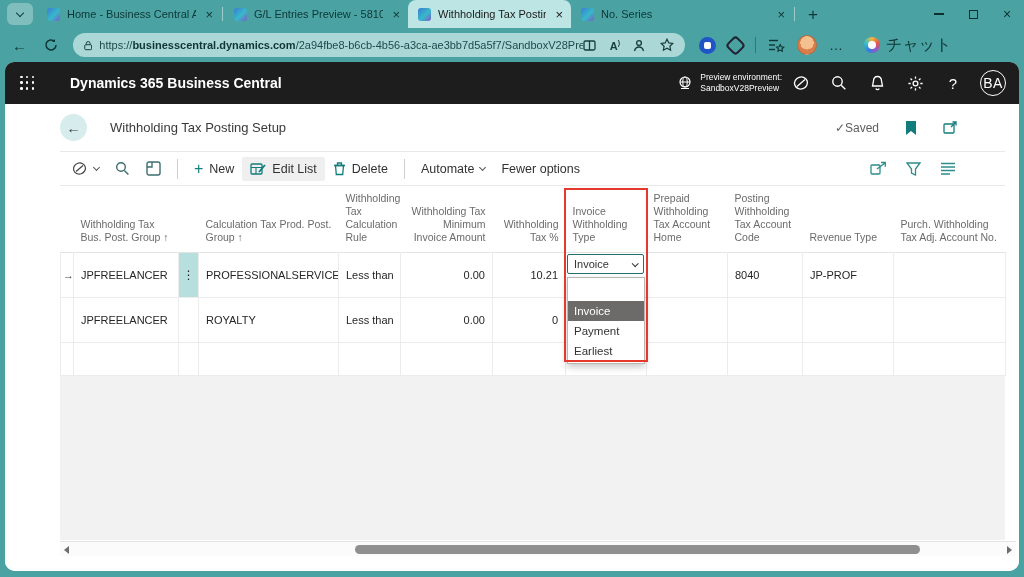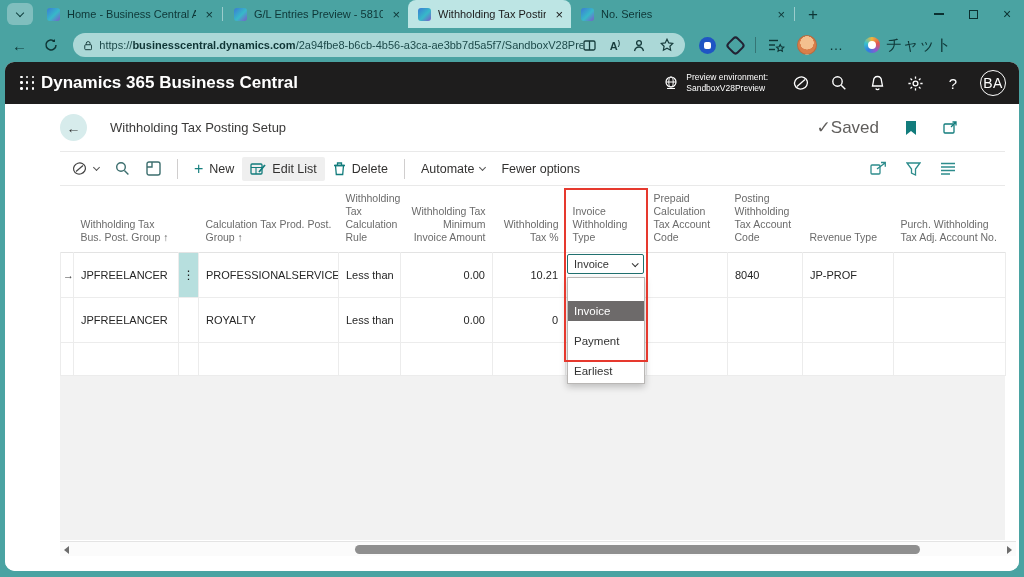--- a/index.html
+++ b/index.html
@@ -52,36 +52,36 @@
   .copilotchip { display:flex; align-items:center; gap:6px; margin-left:8px; margin-right:12px; }
   .cplogo { width:16px; height:16px; border-radius:50%; background:conic-gradient(#f2b63a,#e5574d,#8a5ad1,#2f7fe0,#39c3c9,#f2b63a); position:relative; }
   .cplogo::after { content:""; position:absolute; inset:4px; border-radius:50%; background:#fff; }
   .cptext { font-size:16px; color:#0e3636; }
   
   .appframe { position:absolute; top:62px; left:5px; right:5px; bottom:6px; background:#fff;
     border-radius:9px 9px 10px 10px; overflow:hidden; }
   .bcheader { height:42px; background:#1e1d1d; display:flex; align-items:center; color:#fff; }
   .waffle { width:15px; height:15px; margin-left:15px; display:grid; grid-template-columns:repeat(3,1fr); gap:2.5px; }
   .waffle i { width:2.6px; height:2.6px; background:#fff; border-radius:50%; }
-  .bctitle { margin-left:6px; font-size:17px; font-weight:bold; }
+  .bctitle { margin-left:35px; font-size:14px; font-weight:bold; }
   .bcright { margin-left:auto; display:flex; align-items:center; }
-  .envbadge { display:flex; align-items:center; gap:7px; margin-right:14px; }
+  .envbadge { display:flex; align-items:center; gap:7px; }
   .envtext { font-size:8.5px; line-height:1.3; color:#fff; }
   .bcicon { width:38px; display:flex; justify-content:center; align-items:center; color:#fff; }
   .qmark { font-size:15px; color:#fff; }
   .bcavatar { width:26px; height:26px; border-radius:50%; border:1.4px solid #fff; color:#fff;
     font-size:14px; display:flex; align-items:center; justify-content:center; margin:0 13px 0 8px; letter-spacing:.5px; }
   
   .bcpage { position:absolute; top:42px; left:0; right:0; bottom:0; background:#fff; }
   .titlerow { position:absolute; top:0; left:0; right:0; height:47px; display:flex; align-items:center; }
   .backcircle { width:27px; height:27px; border-radius:50%; background:#d7ecec; margin-left:55px;
     display:flex; align-items:center; justify-content:center; color:#333; font-size:14px; }
   .pagetitle { margin-left:23px; font-size:13px; color:#3b3a39; }
   .titleright { margin-left:auto; display:flex; align-items:center; margin-right:61px; gap:26px; }
-  .savedtxt { font-size:17px; color:#605e5c; }
+  .savedtxt { font-size:12px; color:#605e5c; }
   .hline { position:absolute; left:55px; width:945px; height:1px; background:#e9e9e9; }
   .l1 { top:47px; } .l2 { top:81px; }
   
   .cmdbar { position:absolute; top:48px; left:0; right:0; height:33px; display:flex; align-items:center;
     padding-left:58px; font-size:12.5px; color:#323130; }
   .cmditem { display:flex; align-items:center; gap:6px; padding:5px 8px; }
   .cmditem.hl { background:#efefef; border-radius:2px; }
   .tealic { color:#17807f; display:flex; align-items:center; }
   .cmdsep { width:1px; height:20px; background:#d0cece; margin:0 8px; }
   .cchev { width:5px; height:5px; border-right:1.4px solid #555; border-bottom:1.4px solid #555; transform:rotate(45deg); margin-top:-3px; }
@@ -110,21 +110,21 @@
   
   .cellselect { position:absolute; left:562px; top:150px; width:77px; height:20px; background:#fff;
     border:1px solid #20706f; border-radius:2px; display:flex; align-items:center; padding:0 6px;
     font-size:11px; color:#333; z-index:6; }
   .cellselect .chevd { margin-left:auto; width:5px; height:5px; border-right:1.4px solid #333; border-bottom:1.4px solid #333; transform:rotate(45deg) translateY(-1px); }
   .ddlist { position:absolute; left:562px; top:173px; width:78px; background:#fff; border:1px solid #b9b7b5;
     box-shadow:0 3px 7px rgba(0,0,0,.22); z-index:7; padding-bottom:2px; }
   .dditem { height:20px; line-height:20px; font-size:11.5px; color:#333; padding:0 6px; white-space:nowrap; }
   .dditem.blank { height:19px; margin-bottom:4px; }
   .dditem.sel { background:#6d6a6a; color:#fff; }
-  .dditem:not(.blank):not(.sel) { margin-top:10px; }
+  .dditem:not(.blank):not(.sel) { margin-top:0; }
   .redbox { position:absolute; left:559px; top:84px; width:84px; height:174px; border:2px solid #e6392e; z-index:9; pointer-events:none; }
   svg { display:block; }
 </style>
 </head>
 <body>
 
 <div class="tabstrip">
   <div class="tabsearch">
       <span class="chev"></span>
     </div>
@@ -375,21 +375,21 @@
       <thead>
         <tr>
           <th></th>
           <th>Withholding Tax Bus. Post. Group ↑</th>
           <th></th>
           <th>Calculation Tax Prod. Post. Group ↑</th>
           <th>Withholding Tax Calculation Rule</th>
           <th class="num">Withholding Tax Minimum Invoice Amount</th>
           <th class="num">Withholding Tax %</th>
           <th>Invoice Withholding Type</th>
-          <th>Prepaid Calculation Tax Account Code</th>
+          <th>Prepaid Withholding Tax Account Home</th>
           <th>Posting Withholding Tax Account Code</th>
           <th>Revenue Type</th>
           <th>Purch. Withholding Tax Adj. Account No.</th>
         </tr>
       </thead>
       <tbody>
         <tr>
           <td class="markercell">→</td>
           <td>JPFREELANCER</td>
           <td class="dotscell on">⋮</td>

